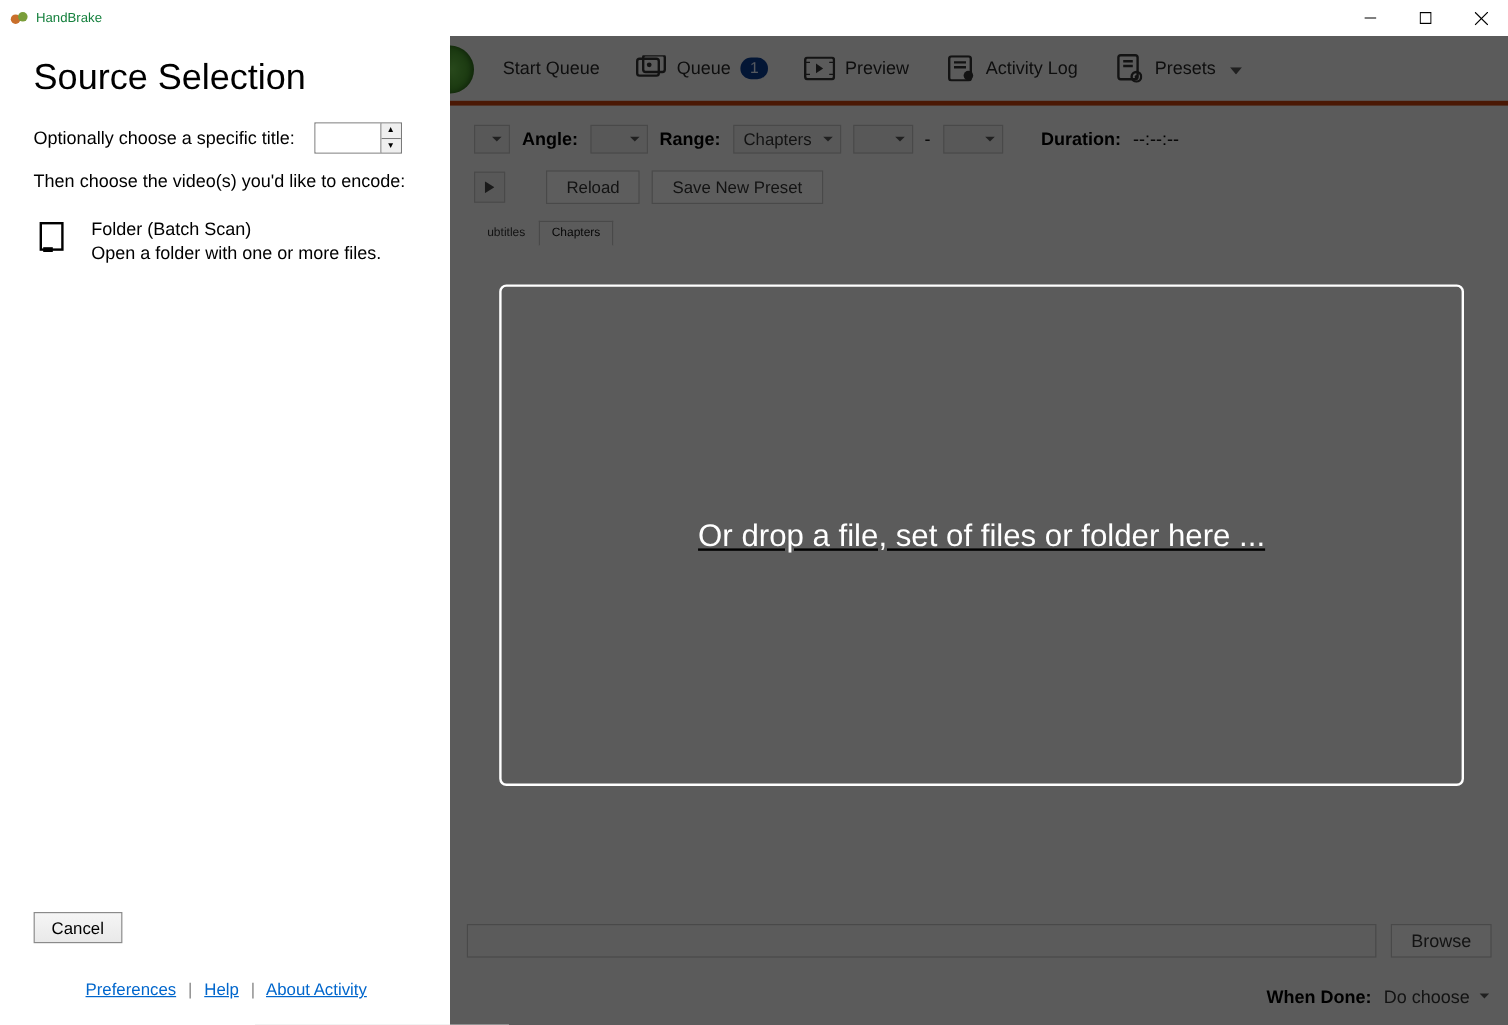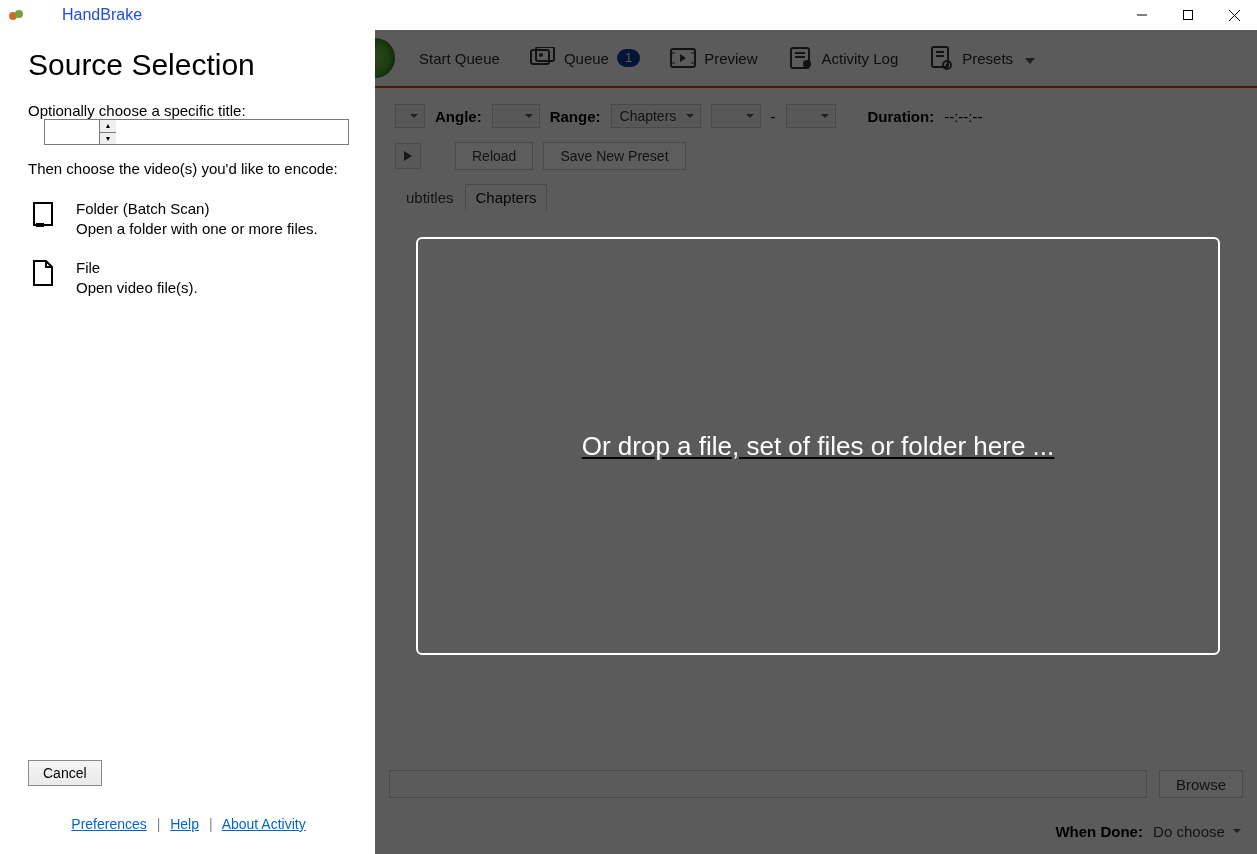--- a/index.html
+++ b/index.html
@@ -1,30 +1,30 @@
 <!DOCTYPE html>
 <html><head>
 <meta charset="utf-8">
 <style>
   * { box-sizing: border-box; font-family: "Segoe UI", Arial, sans-serif; }
   body { margin:0; width:1257px; height:854px; overflow:hidden; background:#fff; position:relative; }
 
   
   .titlebar { height:30px; display:flex; align-items:center; background:#fff; border-bottom:0px; }
   .titlebar .appicon { width:16px; height:16px; margin:0 6px 0 8px; display:flex; align-items:center; justify-content:center; }
-  .titlebar .title { font-size:16px; color:#1d4ed8;margin-left:32px; }
+  .titlebar .title { font-size:11px; color:#15803d; }
   .titlebar .winbtns { margin-left:auto; display:flex; }
   .titlebar .winbtn { width:46px; height:30px; display:flex; align-items:center; justify-content:center; }
   .titlebar .winbtn svg { stroke:#000; }
 
   
   .client { position:absolute; top:30px; left:0; right:0; bottom:0; display:flex; }
   .leftpanel { width:375px; background:#fff; display:flex; flex-direction:column; padding:18px 26px 12px 28px; }
   .leftpanel h1 { margin:0 0 20px 0; font-size:30px; font-weight:400; color:#000; }
-  .chooserow { display:flex; margin-bottom:14px;flex-direction:column; }
+  .chooserow { display:flex; align-items:center; margin-bottom:14px; }
   .chooserow .lbl { font-size:15px; color:#000; }
   .spinwrap { margin-left:16px; display:flex; border:1px solid #7a7a7a; height:26px; }
   .spinwrap input { width:54px; border:0; padding:2px 4px; font-size:13px; outline:none; }
   .spinbtns { width:17px; border-left:1px solid #7a7a7a; display:flex; flex-direction:column; }
   .spinbtns .sb { flex:1; display:flex; align-items:center; justify-content:center; font-size:7px; background:#efefef; }
   .spinbtns .sb:first-child { border-bottom:1px solid #7a7a7a; }
 
   .subtext { font-size:15px; color:#000; line-height:1.35; margin-bottom:20px; }
 
   .srcopt { display:flex; margin-bottom:20px; cursor:pointer; }
@@ -37,35 +37,35 @@
   .cancelrow { display:flex; justify-content:flex-start; margin-bottom:30px; }
   .cancelbtn { background:linear-gradient(#f5f5f5,#e9e9e9); border:1px solid #8a8a8a; padding:4px 14px; font-size:14px; }
 
   .linksrow { font-size:14px; text-align:center; color:#555; padding-bottom:10px; }
   .linksrow a { color:#0066cc; text-decoration:underline; }
   .linksrow .sep { margin:0 6px; color:#888; }
 
   
   .rightmain { flex:1; position:relative; background:#f0f0f0; }
 
-  .toolbar { height:58px; background:#f0f0f0; display:flex; align-items:center; padding:0 6px; gap:18px; border-bottom:2px solid #c2410c; }
+  .toolbar { height:58px; background:#f0f0f0; display:flex; align-items:center; padding:0 6px; gap:18px; border-bottom:4px solid #c2410c; }
   .tbitem { display:flex; align-items:center; gap:8px; font-size:15px; color:#272727; padding:4px 6px; }
   .tbitem .ticon { width:26px; height:26px; display:flex; align-items:center; justify-content:center; }
   .badge { background:#0a3a8d; color:#dbe6f8; border-radius:10px; padding:0 8px; font-size:13px; line-height:18px; display:inline-block; }
   .caret { margin-left:4px; }
 
   .contentarea { padding:16px 20px; }
   .row1 { display:flex; align-items:center; gap:10px; font-size:15px; color:#000; margin-bottom:14px; }
   .row1 .lblb { font-weight:700; }
   .dd { background:#e8e8e8; border:1px solid #bfbfbf; height:24px; display:inline-flex; align-items:center; padding:0 20px 0 8px; font-size:14px; color:#333; position:relative; }
   .dd::after { content:""; position:absolute; right:6px; top:50%; margin-top:-2px; border:4px solid transparent; border-top-color:#555; }
   .row2 { display:flex; align-items:center; gap:10px; margin-bottom:14px; }
   .iconbtn { background:#e8e8e8; border:1px solid #bfbfbf; width:26px; height:26px; display:flex; align-items:center; justify-content:center; }
   .pillbtn { background:#f4f4f4; border:1px solid #bfbfbf; height:28px; padding:0 16px; font-size:14px; color:#333; display:flex; align-items:center; }
-  .tabs { display:flex; gap:0; font-size:15px; color:#333; }
+  .tabs { display:flex; gap:0; font-size:10px; color:#333; }
   .tab { padding:4px 10px; border:1px solid transparent; }
   .tab.active { border:1px solid #bfbfbf; border-bottom-color:#f0f0f0; background:#f0f0f0; color:#111; }
 
   .bottombar { position:absolute; left:14px; right:14px; bottom:56px; height:28px; display:flex; }
   .saveas { flex:1; background:#eee; border:1px solid #bfbfbf; padding:4px 8px; font-size:14px; color:#333; }
   .browsebtn { margin-left:12px; background:#f4f4f4; border:1px solid #bfbfbf; padding:4px 16px; font-size:15px; color:#333; }
 
   .whendone { position:absolute; right:16px; bottom:14px; font-size:15px; color:#000; }
   .whendone .wlbl { font-weight:700; margin-right:6px; }
   .whendone .wval { color:#333; }
@@ -136,32 +136,20 @@
             <rect x="6" y="4" width="18" height="22" fill="none" stroke="#000" stroke-width="2"></rect>
             <rect x="8" y="24" width="8" height="4" fill="#000"></rect>
           </svg>
       </div>
       <div class="ot">
         <div class="primary">Folder (Batch Scan)</div>
         <div>Open a folder with one or more files.</div>
       </div>
     </div>
 
-    <div class="srcopt">
-      <div class="ic">
-        <svg width="30" height="30" viewBox="0 0 30 30">
-            <path d="M6 3 H18 L24 9 V27 H6 Z" fill="none" stroke="#000" stroke-width="2"></path>
-            <path d="M18 3 V9 H24" fill="none" stroke="#000" stroke-width="2"></path>
-          </svg>
-      </div>
-      <div class="ot">
-        <div class="primary">File</div>
-        <div>Open video file(s).</div>
-      </div>
-    </div>
 
     <div class="leftspacer"></div>
 
     <div class="cancelrow">
       <button class="cancelbtn">Cancel</button>
     </div>
 
     <div class="linksrow">
       <a href="#">Preferences</a>
       <span class="sep">|</span>

